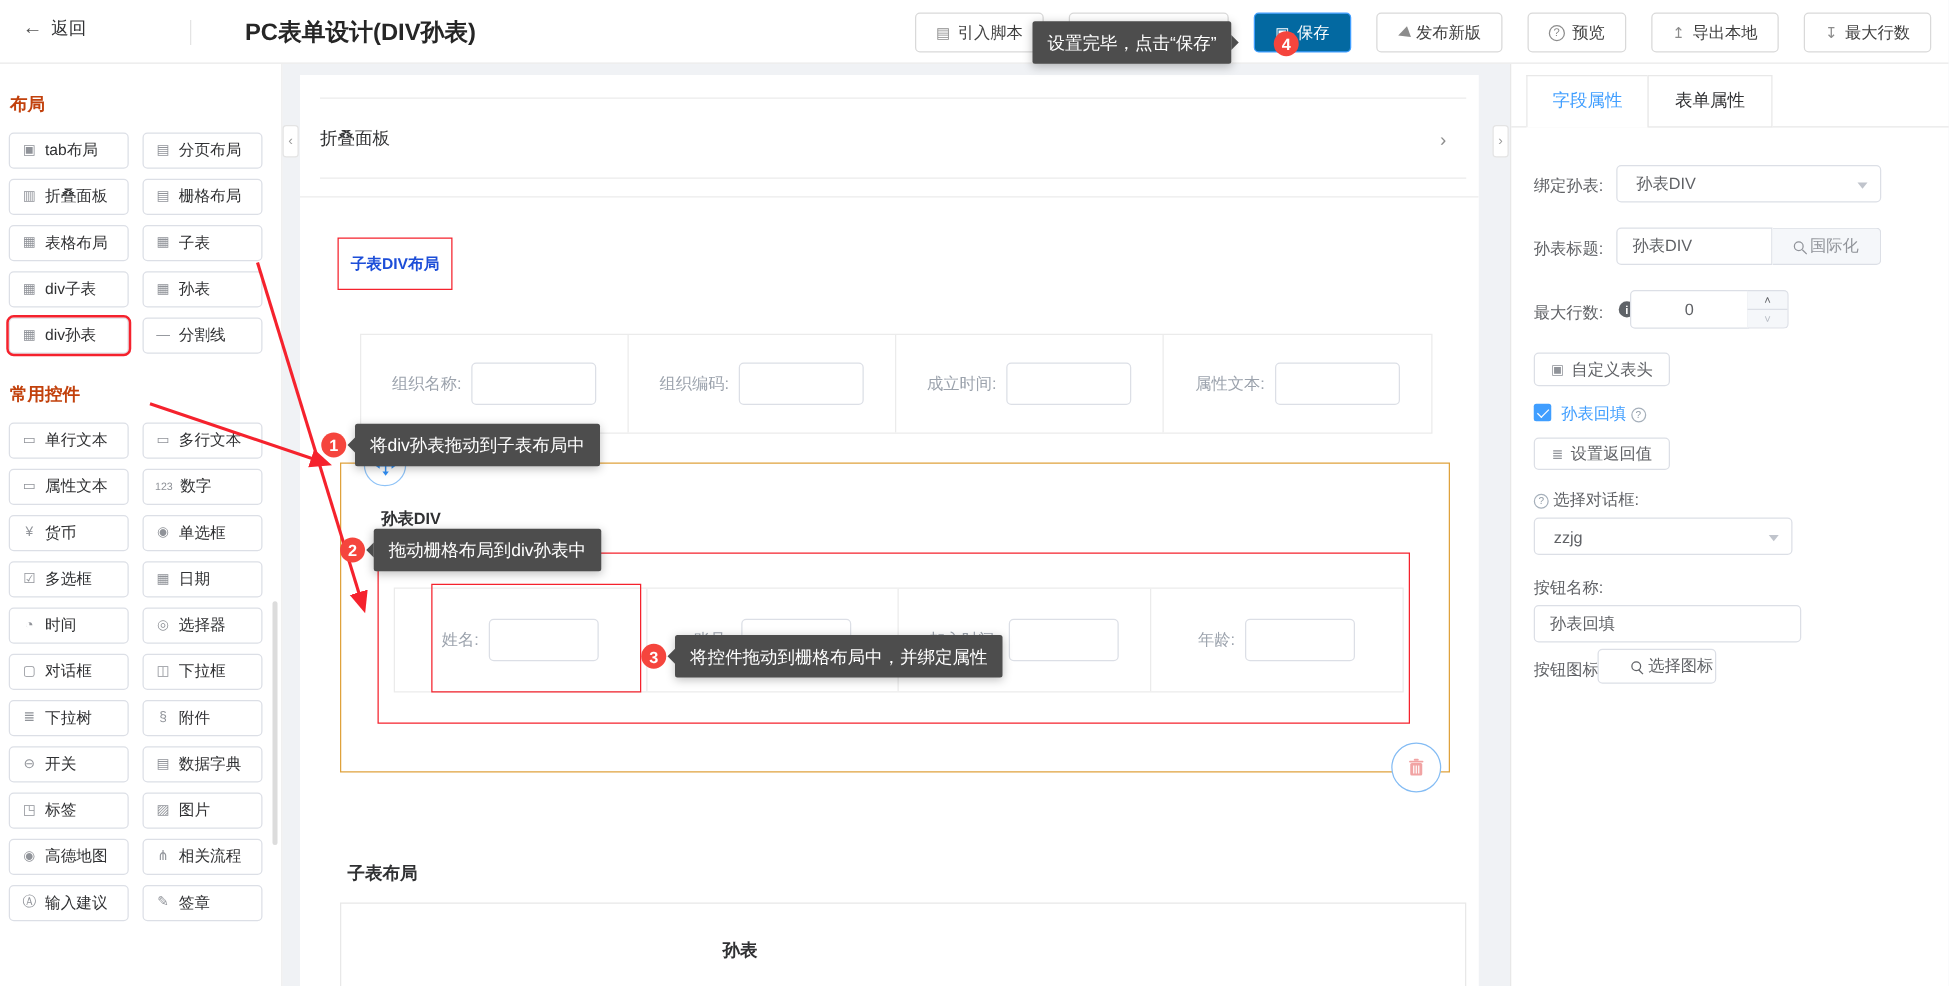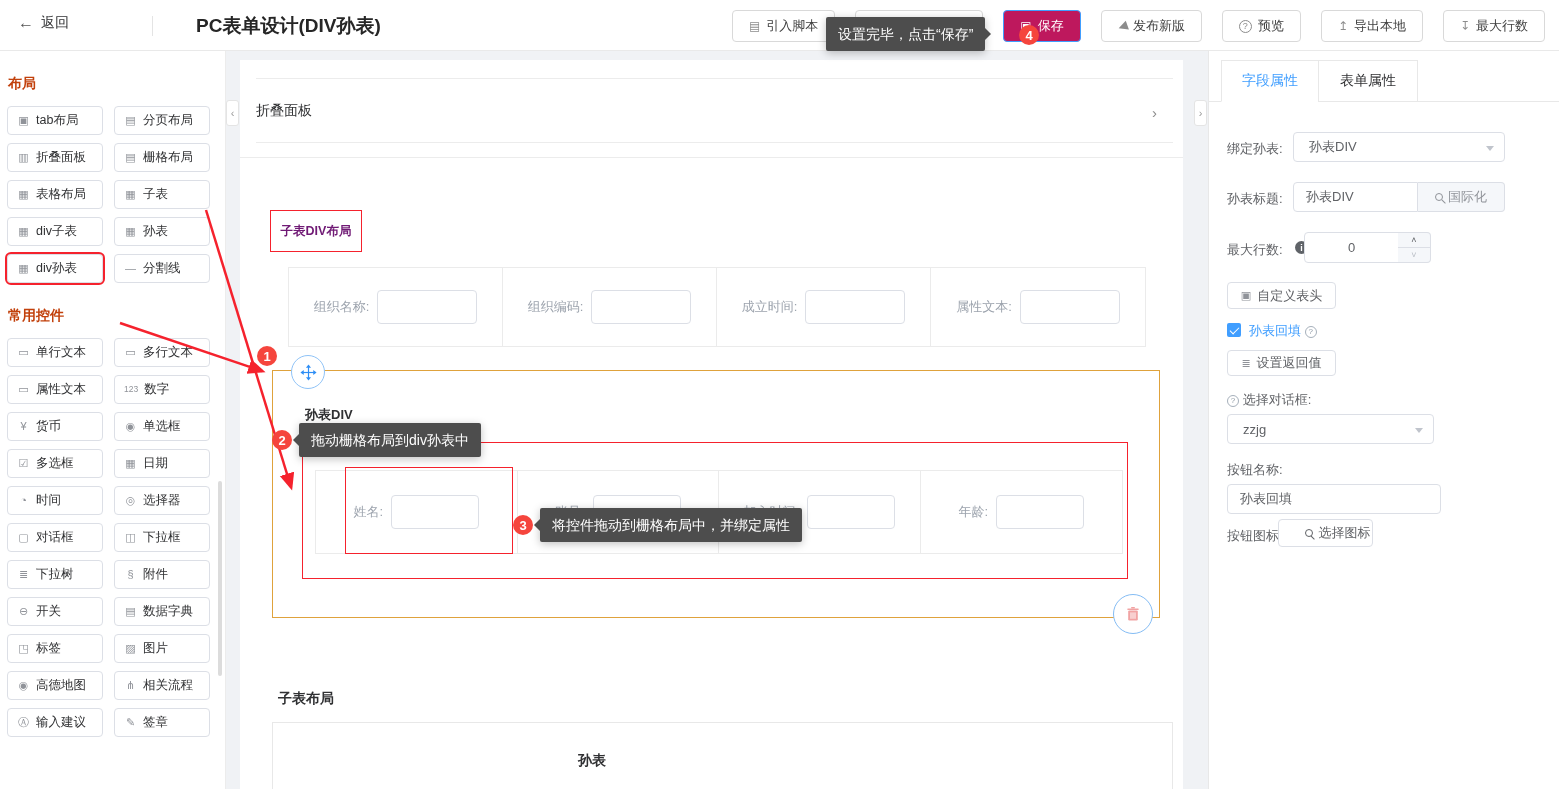--- a/index.html
+++ b/index.html
@@ -9,21 +9,21 @@
 
   
   .header { position:absolute; left:0; top:0; width:1559px; height:51px; background:#fff; border-bottom:1px solid #e9e9e9; z-index:10; }
   .back { position:absolute; left:18px; top:14px; display:flex; align-items:center; gap:7px; font-size:14px; color:#303133; cursor:pointer; }
   .back .arr { font-size:16px; color:#555; }
   .hdr-divider { position:absolute; left:152px; top:16px; width:1px; height:20px; background:#e4e4e4; }
   .page-title { position:absolute; left:196px; top:13px; font-size:19px; font-weight:700; color:#262626; }
   .hdr-btns { position:absolute; right:14px; top:10px; display:flex; gap:20px; }
   .hbtn { display:flex; align-items:center; gap:6px; height:32px; padding:0 16px; background:#fff; border:1px solid #d9d9d9; border-radius:4px; font-size:13px; color:#404040; cursor:pointer; white-space:nowrap; font-family:inherit; }
   .hbtn .ic { font-size:12px; color:#8c8c8c; line-height:1; }
-  .hbtn.primary { background:#be185d; border-color:#409eff; color:#fff; }
+  .hbtn.primary { background:#0369a1; border-color:#409eff; color:#fff; }
   .hbtn.primary .ic { color:#fff; }
   .ic.rot { display:inline-block; transform:rotate(-20deg); }
   .qc { display:inline-flex; align-items:center; justify-content:center; width:13px; height:13px; border:1px solid #8c8c8c; border-radius:50%; font-size:9px; color:#8c8c8c; }
 
   
   .sidebar { position:absolute; left:0; top:51px; width:226px; height:738px; background:#fff; border-right:1px solid #ececec; z-index:5; }
   .sb-tabs { position:relative; height:38px; border-bottom:1px solid #f0f0f0; }
   .sb-tab { position:absolute; top:8px; font-size:14px; color:#303133; cursor:pointer; }
   .sb-tab.t0 { left:8px; color:#409eff; }
   .sb-tab.t1 { left:70px; }
@@ -34,21 +34,21 @@
   .pbtn { display:flex; align-items:center; gap:6px; height:29px; padding:0 0 0 9px; background:#fff; border:1px solid #dcdfe6; border-radius:4px; font-size:12.5px; color:#303133; cursor:pointer; white-space:nowrap; font-family:inherit; }
   .pbtn .ic { font-size:11px; color:#909399; line-height:1; min-width:13px; text-align:center; }
   .pbtn.hl { outline:2px solid #f5222d; outline-offset:0px; }
   .sb-scroll { position:absolute; right:3px; top:430px; width:4px; height:195px; background:#dcdcdc; border-radius:2px; }
 
   
   .canvas { position:absolute; left:240px; top:60px; width:943px; height:729px; background:#fff; overflow:hidden; z-index:1; }
   .hline { position:absolute; height:1px; background:#ececec; }
   .collapse-title { position:absolute; left:16px; top:42px; font-size:14px; color:#303133; }
   .collapse-chevron { position:absolute; left:912px; top:44px; font-size:15px; color:#8c8c8c; cursor:pointer; }
-  .subdiv-box { position:absolute; left:30px; top:130px; width:92px; height:42px; border:1.5px solid #f5222d; display:flex; align-items:center; justify-content:center; font-size:12.5px; font-weight:700; color:#701a75;margin-top:20px; }
+  .subdiv-box { position:absolute; left:30px; top:130px; width:92px; height:42px; border:1.5px solid #f5222d; display:flex; align-items:center; justify-content:center; font-size:12.5px; font-weight:700; color:#1d4ed8; }
   .org-row { position:absolute; left:48px; top:207px; width:858px; height:80px; border:1px solid #ebebeb; display:grid; grid-template-columns:1fr 1fr 1fr 1fr; }
   .fcell { display:flex; align-items:center; justify-content:center; gap:8px; border-right:1px solid #ebebeb; }
   .fcell:last-child { border-right:none; }
   .flabel { font-size:13px; color:#9ca3ad; white-space:nowrap; }
   .finput { width:100px; height:34px; border:1px solid #dcdfe6; border-radius:4px; background:#fff; font-family:inherit; font-size:13px; padding:0 8px; }
   .orange-box { position:absolute; left:32px; top:310px; width:888px; height:248px; border:1px solid #dfa23c; }
   .move-circle { position:absolute; left:51px; top:295px; width:34px; height:34px; background:#fff; border:1.5px solid #8fc3f7; border-radius:50%; display:flex; align-items:center; justify-content:center; z-index:3; }
   .grand-title { position:absolute; left:65px; top:346px; font-size:13px; font-weight:700; color:#303133; }
   .red-box { position:absolute; left:62px; top:382px; width:826px; height:137px; border:1.5px solid #f5222d; }
   .grand-row { position:absolute; left:75px; top:410px; width:808px; height:84px; border:1px solid #ebebeb; display:grid; grid-template-columns:1fr 1fr 1fr 1fr; background:#fff; }
@@ -428,20 +428,24 @@
     <defs>
       <marker id="ah" markerWidth="9" markerHeight="8" refX="5.5" refY="3" orient="auto">
         <path d="M0,0 L7,3 L0,6 Z" fill="#f5222d"></path>
       </marker>
     </defs>
     <line x1="206" y1="210" x2="291" y2="487" stroke="#f5222d" stroke-width="2.5" marker-end="url(#ah)"></line>
     <line x1="120" y1="323" x2="262" y2="371" stroke="#f5222d" stroke-width="2.5" marker-end="url(#ah)"></line>
   </svg>
 
   <div class="badge" style="left:257px;top:346px;">1</div>
+  <div class="tip" style="left:284px;top:339px;">
+    <span class="arrL"></span>
+    <span>将div孙表拖动到子表布局中</span>
+  </div>
 
   <div class="badge" style="left:272px;top:430px;">2</div>
   <div class="tip" style="left:299px;top:423px;">
     <span class="arrL"></span>
     <span>拖动栅格布局到div孙表中</span>
   </div>
 
   <div class="badge" style="left:513px;top:515px;">3</div>
   <div class="tip" style="left:540px;top:508px;">
     <span class="arrL"></span>

